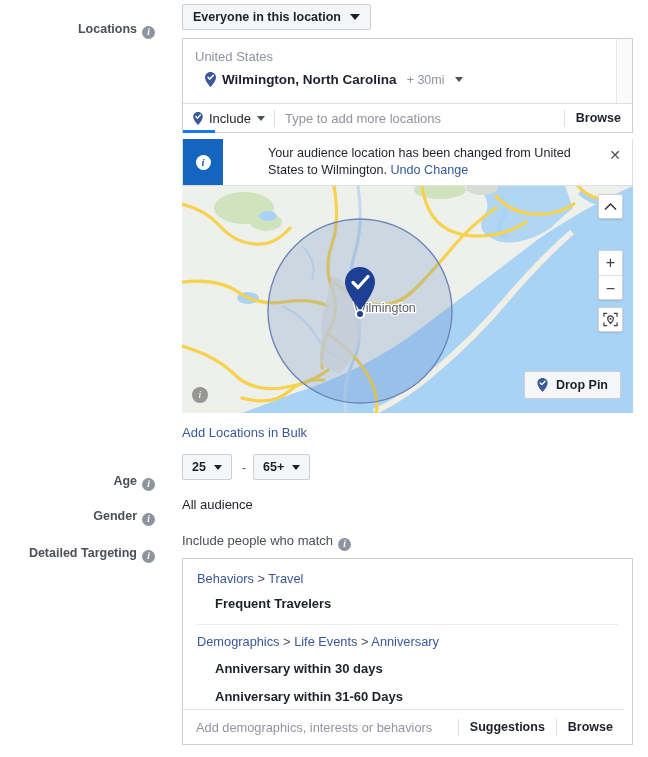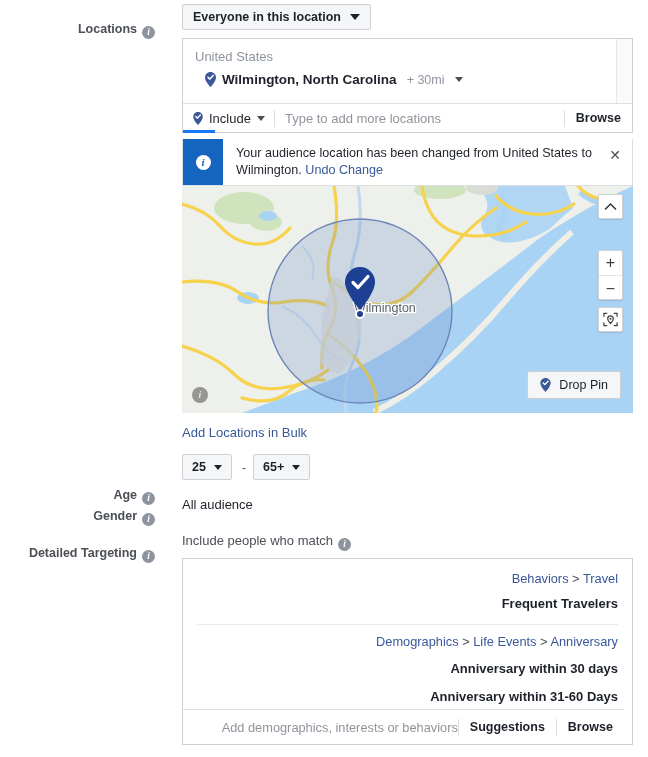--- a/index.html
+++ b/index.html
@@ -182,20 +182,21 @@
     font-family: "Liberation Serif", serif;
     font-style: italic;
     font-weight: bold;
   }
   .banner-body {
     flex: 1;
     padding: 6px 0 0 13px;
     font-size: 12.6px;
     line-height: 16.5px;
     color: #1d2129;
+    margin-left: 32px;
   }
   .banner-link { color: #385898; cursor: pointer; }
   .banner-close {
     width: 34px;
     display: flex;
     align-items: flex-start;
     justify-content: center;
     padding-top: 8px;
     color: #4b4f56;
     font-size: 14px;
@@ -239,21 +240,21 @@
 
   .drop-pin {
     position: absolute;
     right: 12px; bottom: 14px;
     height: 28px;
     background: #f5f6f7;
     border: 1px solid #ccd0d5;
     border-radius: 2px;
     display: flex; align-items: center; gap: 8px;
     padding: 0 12px;
-    font-weight: normal; font-size: 12.5px; color: #1d2129;
+    font-weight: bold; font-size: 12.5px; color: #1d2129;
     cursor: pointer;
   }
   .map-attrib {
     position: absolute;
     left: 10px; bottom: 10px;
     width: 16px; height: 16px;
     border-radius: 50%;
     background: rgba(120,120,120,.75);
     color: #fff; font-size: 10px;
     line-height: 16px; text-align: center;
@@ -298,21 +299,20 @@
     position: absolute;
     left: 182px; top: 533px;
     font-size: 13px; color: #4b4f56;
   }
   .dt-panel {
     position: absolute;
     left: 182px; top: 558px;
     width: 451px; height: 187px;
     border: 1px solid #ccd0d5;
     background: #ffffff;
-    text-align: right;
   }
   .dt-list { padding: 12px 0 0 0; }
   .dt-path {
     padding: 0 14px;
     font-size: 12.8px;
     color: #385898;
     margin-bottom: 6px;
   }
   .dt-path .sep { color: #4b4f56; }
   .dt-item {
@@ -480,21 +480,21 @@
         <path d="M3 5.3l1.8 1.8L8.2 3.4" stroke="#ffffff" stroke-width="1.5" fill="none" stroke-linecap="round" stroke-linejoin="round"></path>
       </svg>
       <span>Drop Pin</span>
     </div>
 
     <div class="map-attrib">i</div>
   </div>
 
   <div class="bulk-link">Add Locations in Bulk</div>
 
-  <div class="row-label" style="left:0; top:476px;">
+  <div class="row-label" style="left:0; top:462px;">
     <span>Age</span><span class="info-icon">i</span>
   </div>
   <div class="age-box" style="left:182px;">
     <span>25</span>
     <span class="caret sm"></span>
   </div>
   <div class="age-dash">-</div>
   <div class="age-box" style="left:253px;">
     <span>65+</span>
     <span class="caret sm"></span>

